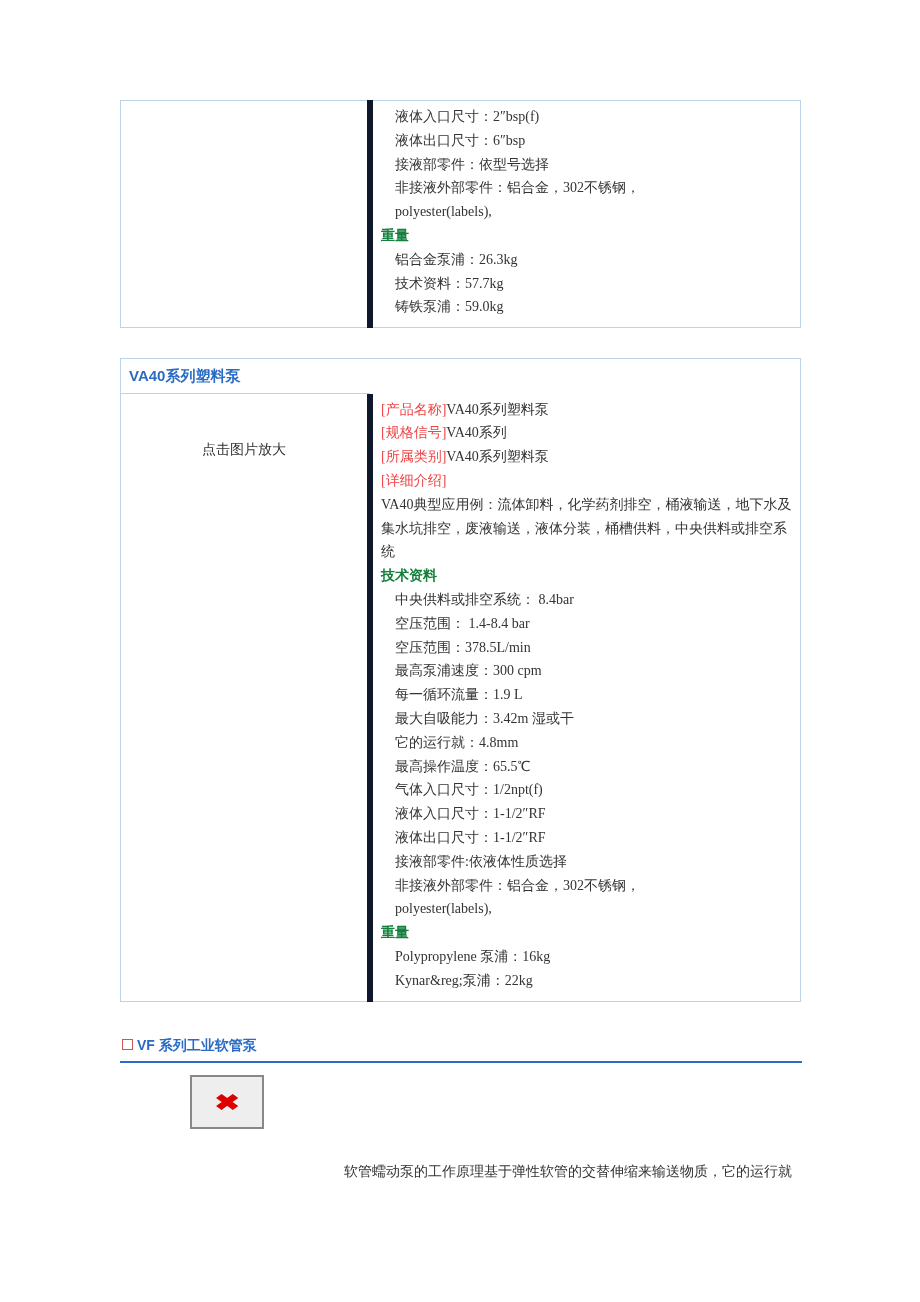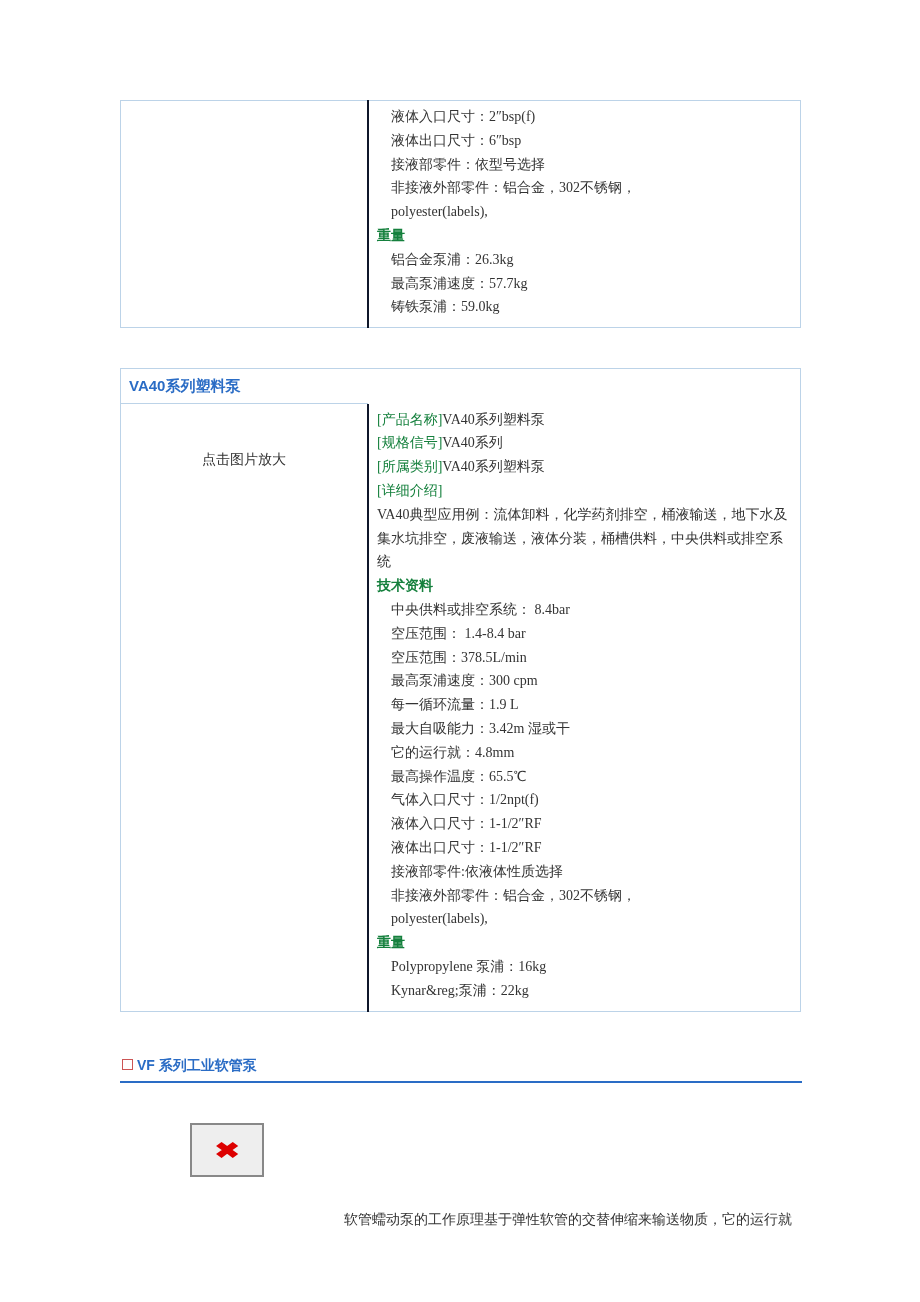--- a/index.html
+++ b/index.html
@@ -7,70 +7,70 @@
     font-size: 14px;
     color: #333;
     background: #fff;
     margin: 0;
     padding: 100px 120px 60px 120px;
     line-height: 1.7;
   }
   .table-box {
     border: 1px solid #bcd3e8;
     width: 680px;
-    margin-bottom: 40px;
+    margin-bottom: 30px;
     border-collapse: collapse;
     display: table;
   }
   .row { display: table-row; }
   .cell-left {
     display: table-cell;
     width: 230px;
     vertical-align: top;
-    border-right: 2px solid #0f172a;
+    border-right: 6px solid #0f172a;
     padding: 4px 8px;
   }
   .cell-right {
     display: table-cell;
     vertical-align: top;
     padding: 4px 8px 8px 8px;
   }
   .title-bar {
     color: #2a6cc5;
     font-family: "Microsoft YaHei","SimHei",sans-serif;
     font-weight: bold;
     font-size: 15px;
     padding: 4px 8px;
     border-bottom: 1px solid #bcd3e8;
   }
   .title-row {
     display: block;
   }
   .field-label {
-    color: #15803d;
+    color: #ef4444;
   }
   .bold {
     font-weight: bold;
     color: #15803d;
   }
   .indent { padding-left: 1em; display:block; }
   .zoom-text {
     text-align: center;
     padding-top: 40px;
     font-family: "SimSun", serif;
   }
   .section-head {
     width: 680px;
     color: #2a6cc5;
     font-weight: bold;
     font-family: "Microsoft YaHei","SimHei",sans-serif;
     font-size: 14px;
     padding: 2px 0 4px 2px;
     border-bottom: 2px solid #2a6cc5;
-    margin-bottom: 40px;
+    margin-bottom: 12px;
   }
   .bullet-sq {
     display:inline-block;
     width:9px;height:9px;
     border:1px solid #c55;
     margin-right:4px;
     position:relative;
     top:0px;
   }
   .img-placeholder {
@@ -100,21 +100,21 @@
   <div class="row">
     <div class="cell-left"></div>
     <div class="cell-right">
       <span class="indent">液体入口尺寸：2″bsp(f)</span>
       <span class="indent">液体出口尺寸：6″bsp</span>
       <span class="indent">接液部零件：依型号选择</span>
       <span class="indent">非接液外部零件：铝合金，302不锈钢，</span>
       <span class="indent">polyester(labels),</span>
       <span class="bold">重量</span>
       <span class="indent">铝合金泵浦：26.3kg</span>
-      <span class="indent">最高泵浦速度：57.7kg</span>
+      <span class="indent">技术资料：57.7kg</span>
       <span class="indent">铸铁泵浦：59.0kg</span>
     </div>
   </div>
 </div>
 
 <div class="table-box">
   <div class="title-bar title-row">VA40系列塑料泵</div>
   <div class="row">
     <div class="cell-left">
       <div class="zoom-text">点击图片放大</div>

